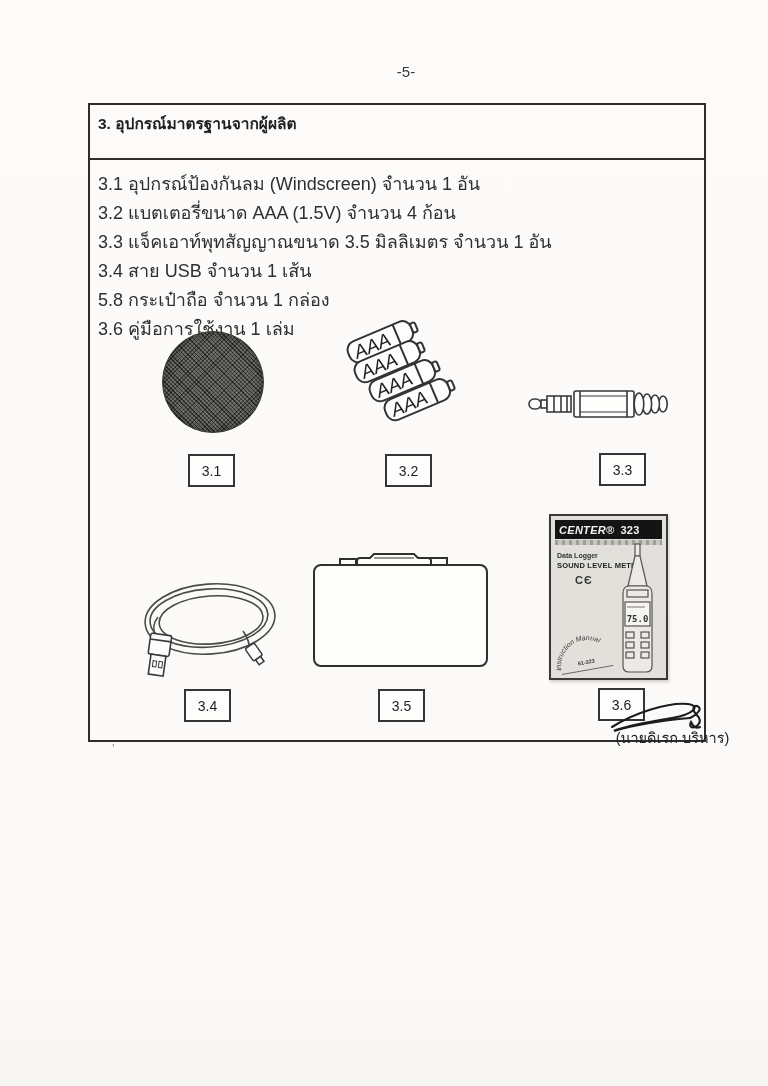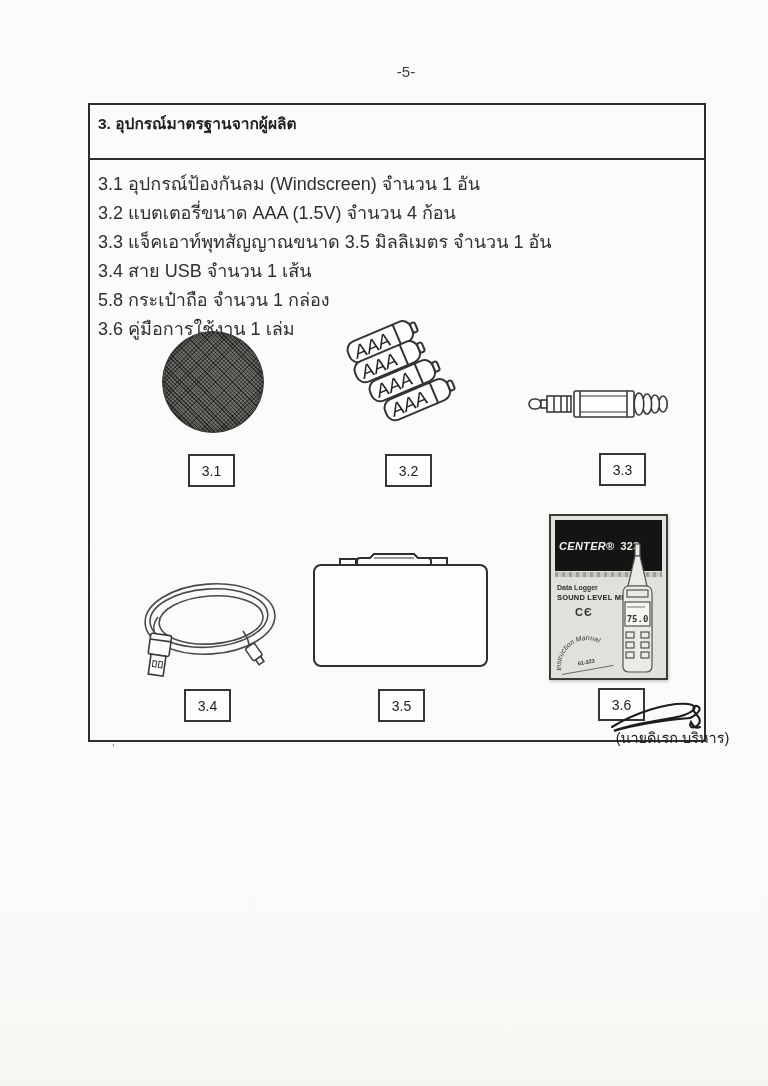--- a/index.html
+++ b/index.html
@@ -49,21 +49,21 @@
   }
   svg{position:absolute;overflow:visible;}
   .manual{
     position:absolute;left:459px;top:409px;width:119px;height:166px;
     box-sizing:border-box;border:2px solid #3b3a38;background:#e2e0da;
     box-shadow:1px 2px 3px rgba(0,0,0,.18);
   }
   .manual-header{
     margin:4px 4px 0 4px;height:19px;background:#141414;color:#f0efec;
     font-style:italic;font-weight:bold;font-size:11px;
-    display:flex;align-items:center;padding:16px 4px;letter-spacing:.3px;
+    display:flex;align-items:center;padding:0 4px;letter-spacing:.3px;
   }
   .manual-header .model{margin-left:6px;font-style:normal;text-align:right;}
   .manual-strip{
     margin:1px 4px 0 4px;height:5px;
     background:repeating-linear-gradient(90deg,#8f8d89 0 3px,#c2c0bb 3px 7px);
     opacity:.8;
   }
   .manual-line1{margin:7px 0 0 6px;font-size:7px;font-weight:bold;color:#333;}
   .manual-line2{margin:2px 0 0 6px;font-size:7.5px;font-weight:bold;letter-spacing:.2px;color:#222;}
   .manual-ce{margin:4px 0 0 24px;font-size:11px;font-weight:bold;letter-spacing:1px;color:#333;}

